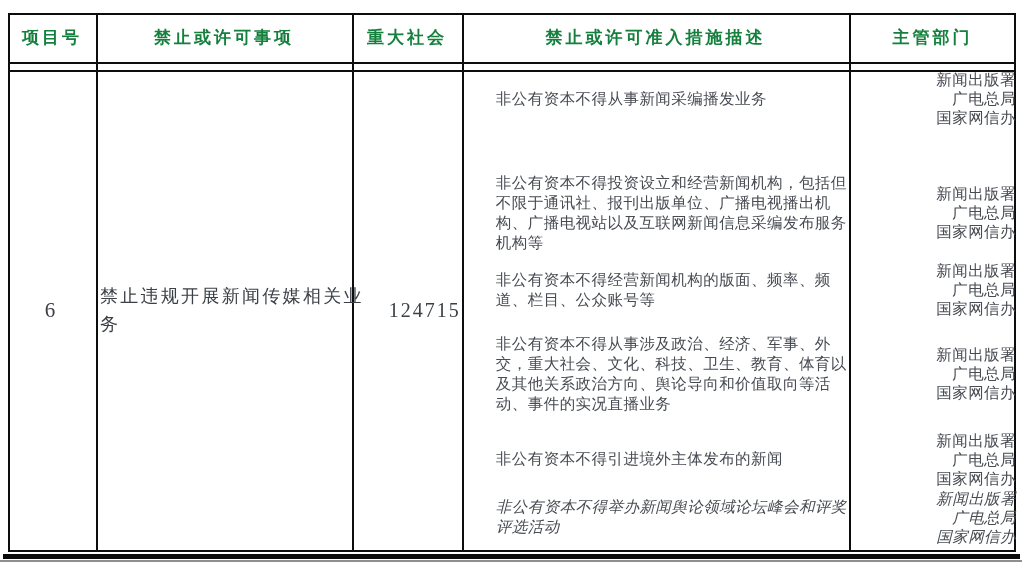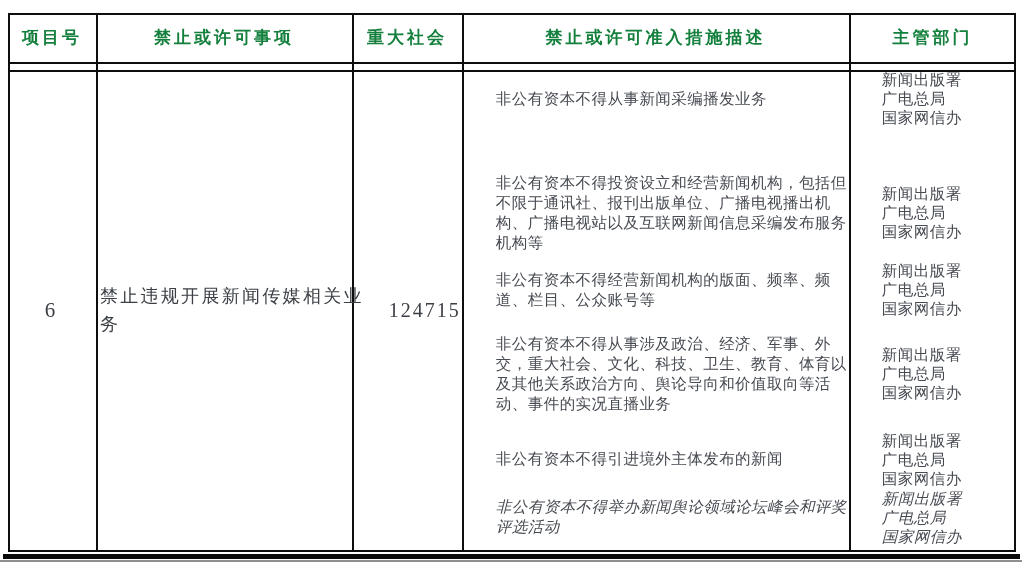--- a/index.html
+++ b/index.html
@@ -47,21 +47,21 @@
   .sr6{height:60px;padding-bottom:6px;font-style:italic;}
 
   .measure{
     width:387px;box-sizing:border-box;padding-left:8px;padding-right:20px;
     display:flex;align-items:center;
     font-size:15.5px;letter-spacing:0.45px;line-height:20px;color:#474b52;
   }
   .depts{
     flex:1;box-sizing:border-box;padding-left:7px;
     display:flex;flex-direction:column;justify-content:center;
-    font-size:15.5px;letter-spacing:0.45px;line-height:19px;color:#474b52;
+    font-size:15.5px;letter-spacing:0.45px;line-height:19px;color:#474b52;text-align:right;
   }
 
   
   .thick-rule{position:absolute;left:3px;top:554px;width:1017px;height:5px;background:#0a0a0a;}
   .thin-rule{position:absolute;left:0px;top:560px;width:1022px;height:2px;background:#8f8f8f;}
 </style>
 </head>
 <body>
 
 <div class="stage">

